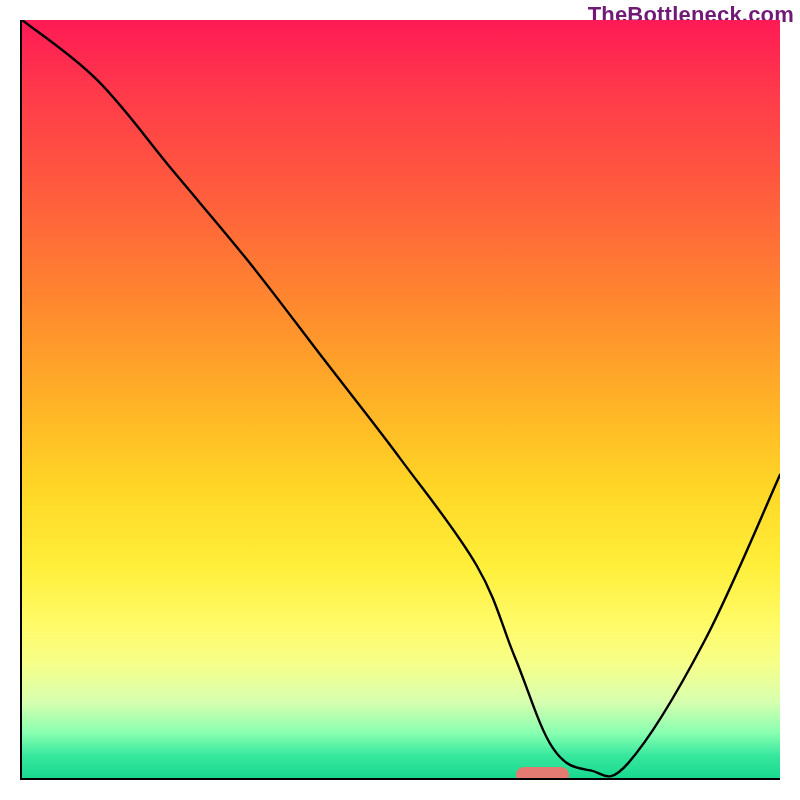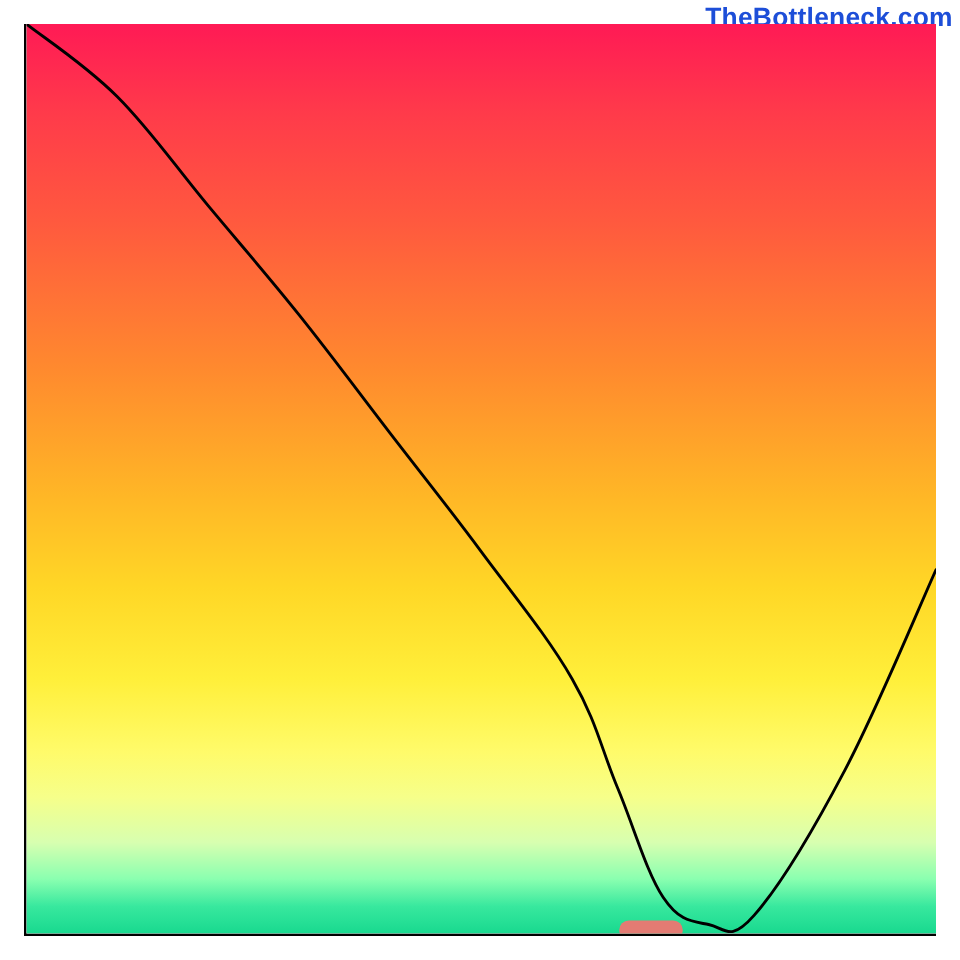--- a/index.html
+++ b/index.html
@@ -59,21 +59,21 @@
     inset: 0;
     width: 100%;
     height: 100%;
   }
   .watermark {
     position: absolute;
     top: 2px;
     right: 6px;
     font-size: 22px;
     font-weight: 600;
-    color: #1d4ed8;
+    color: #701a75;
     letter-spacing: 0.2px;
     user-select: none;
   }
 </style>
 </head>
 <body>
 
 <div class="chart-wrap">
   <div class="watermark">TheBottleneck.com</div>
 

